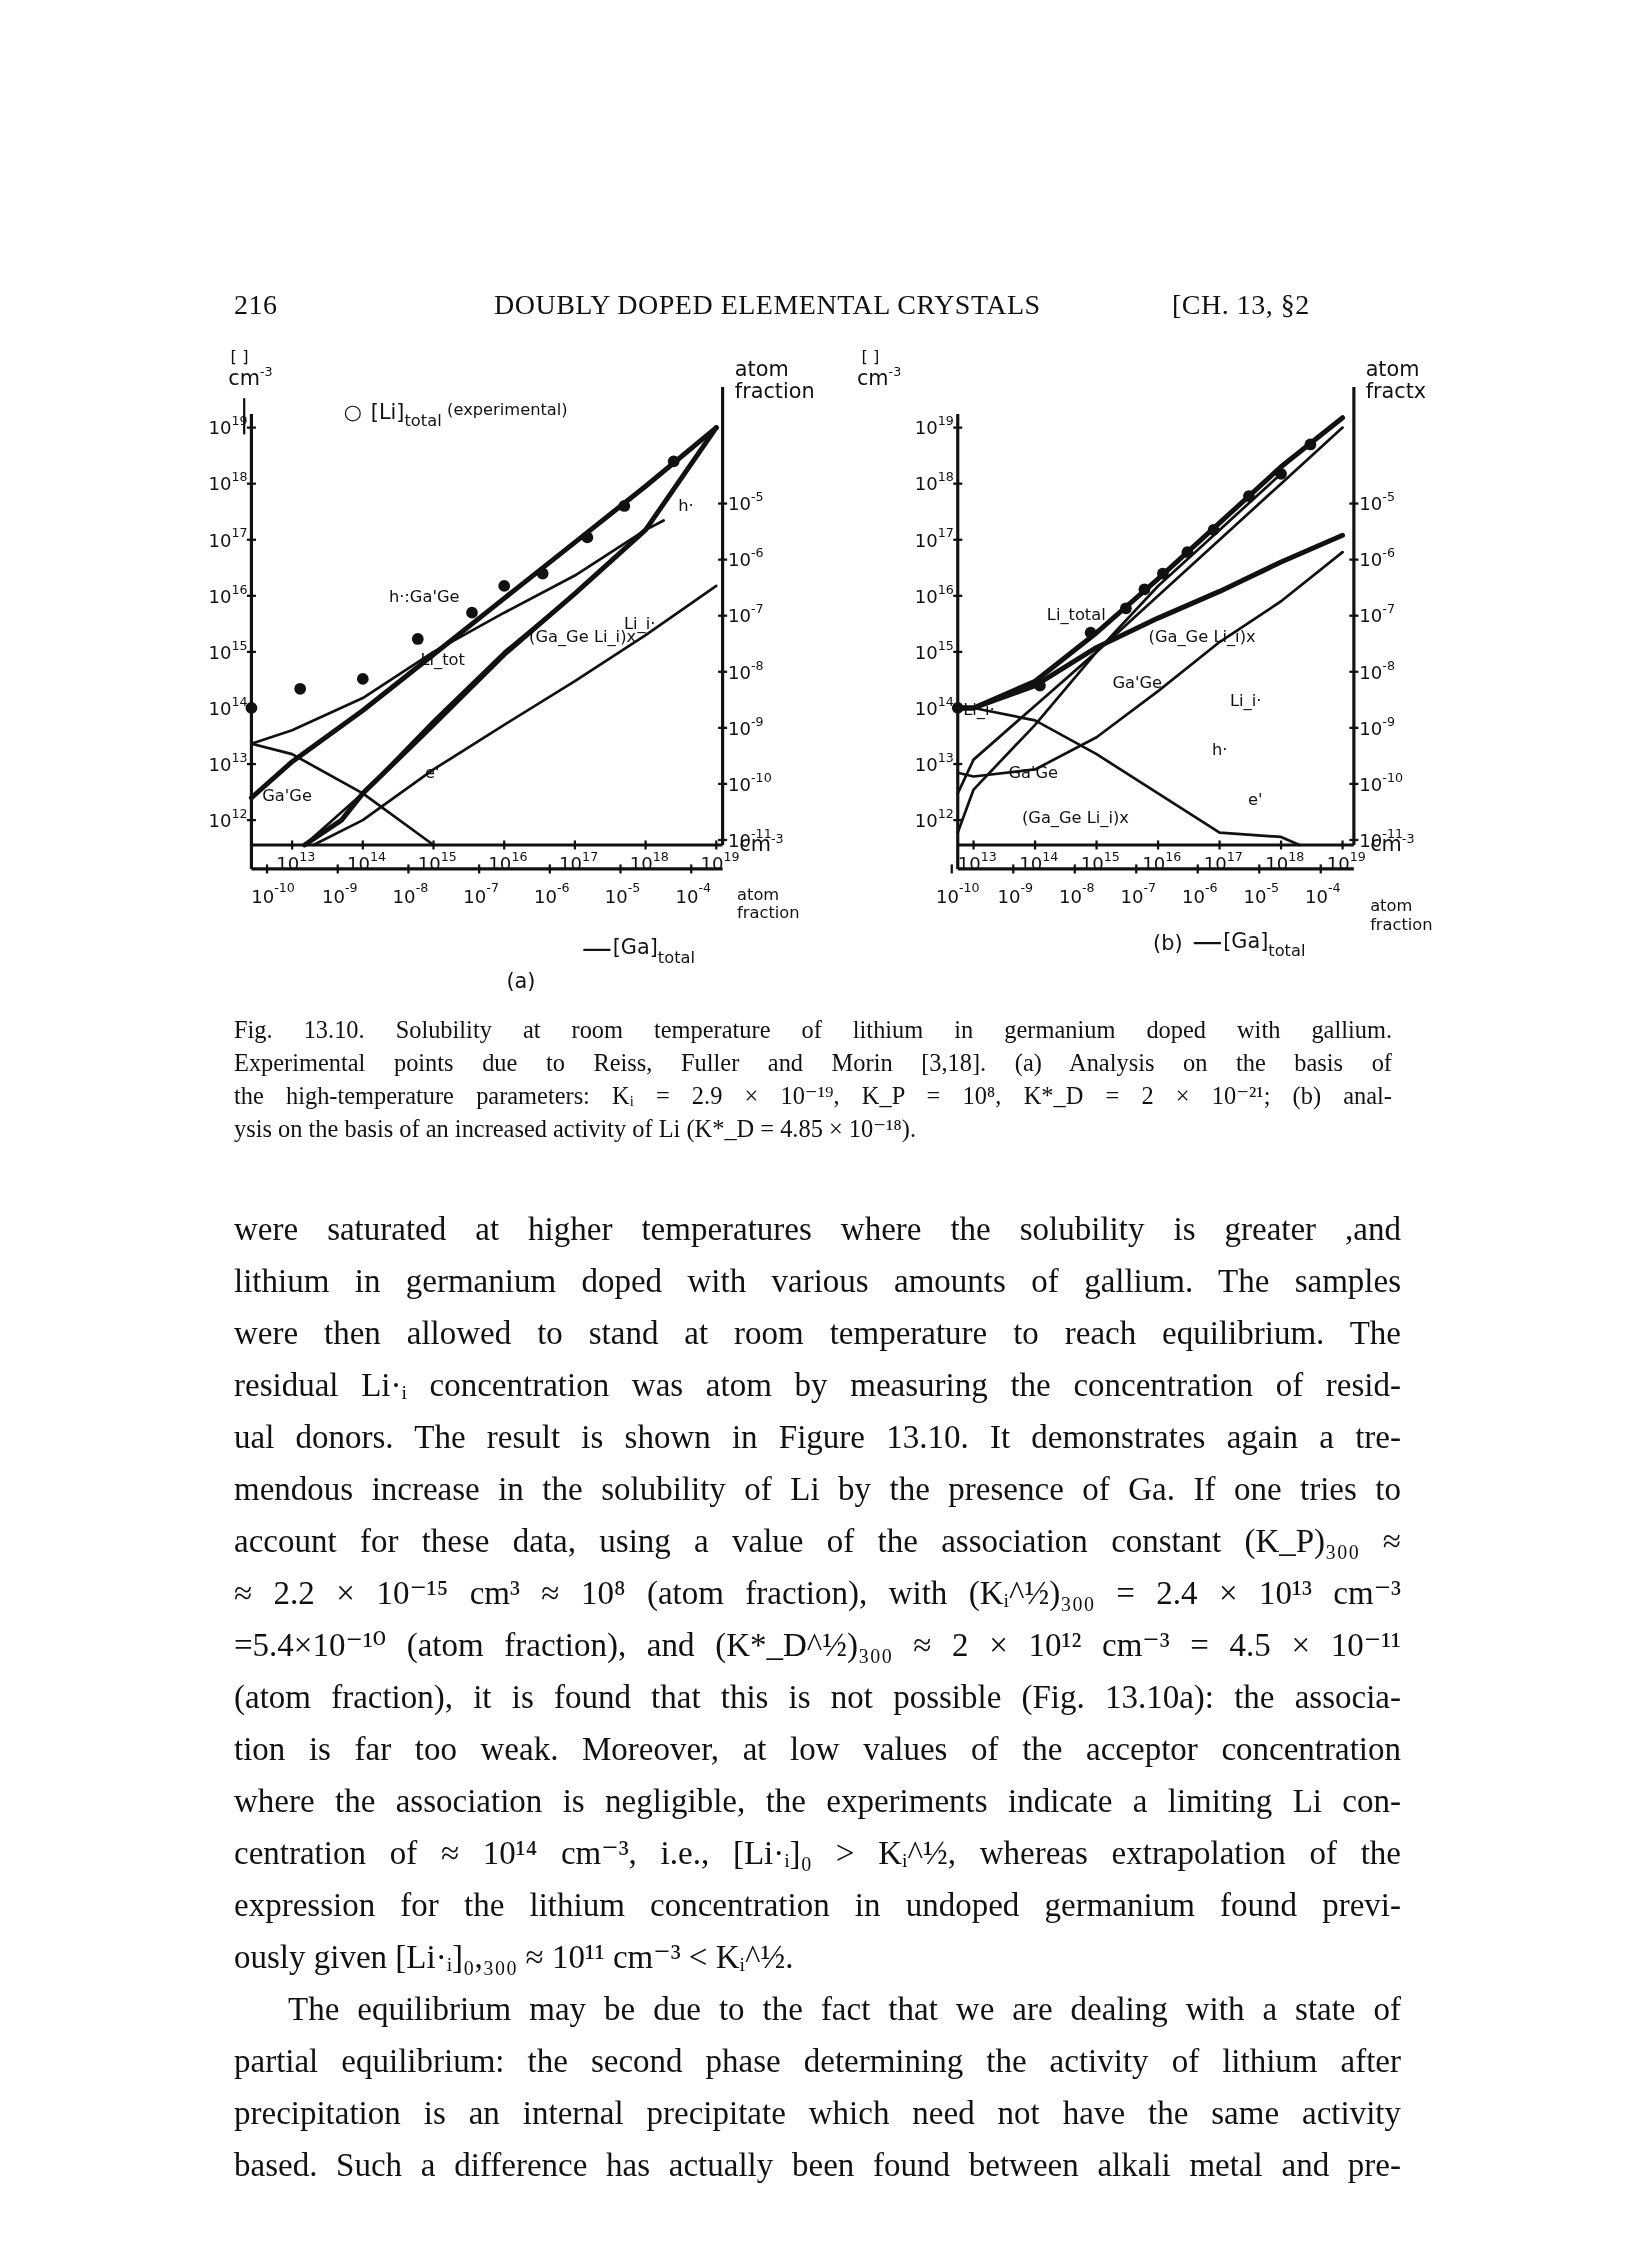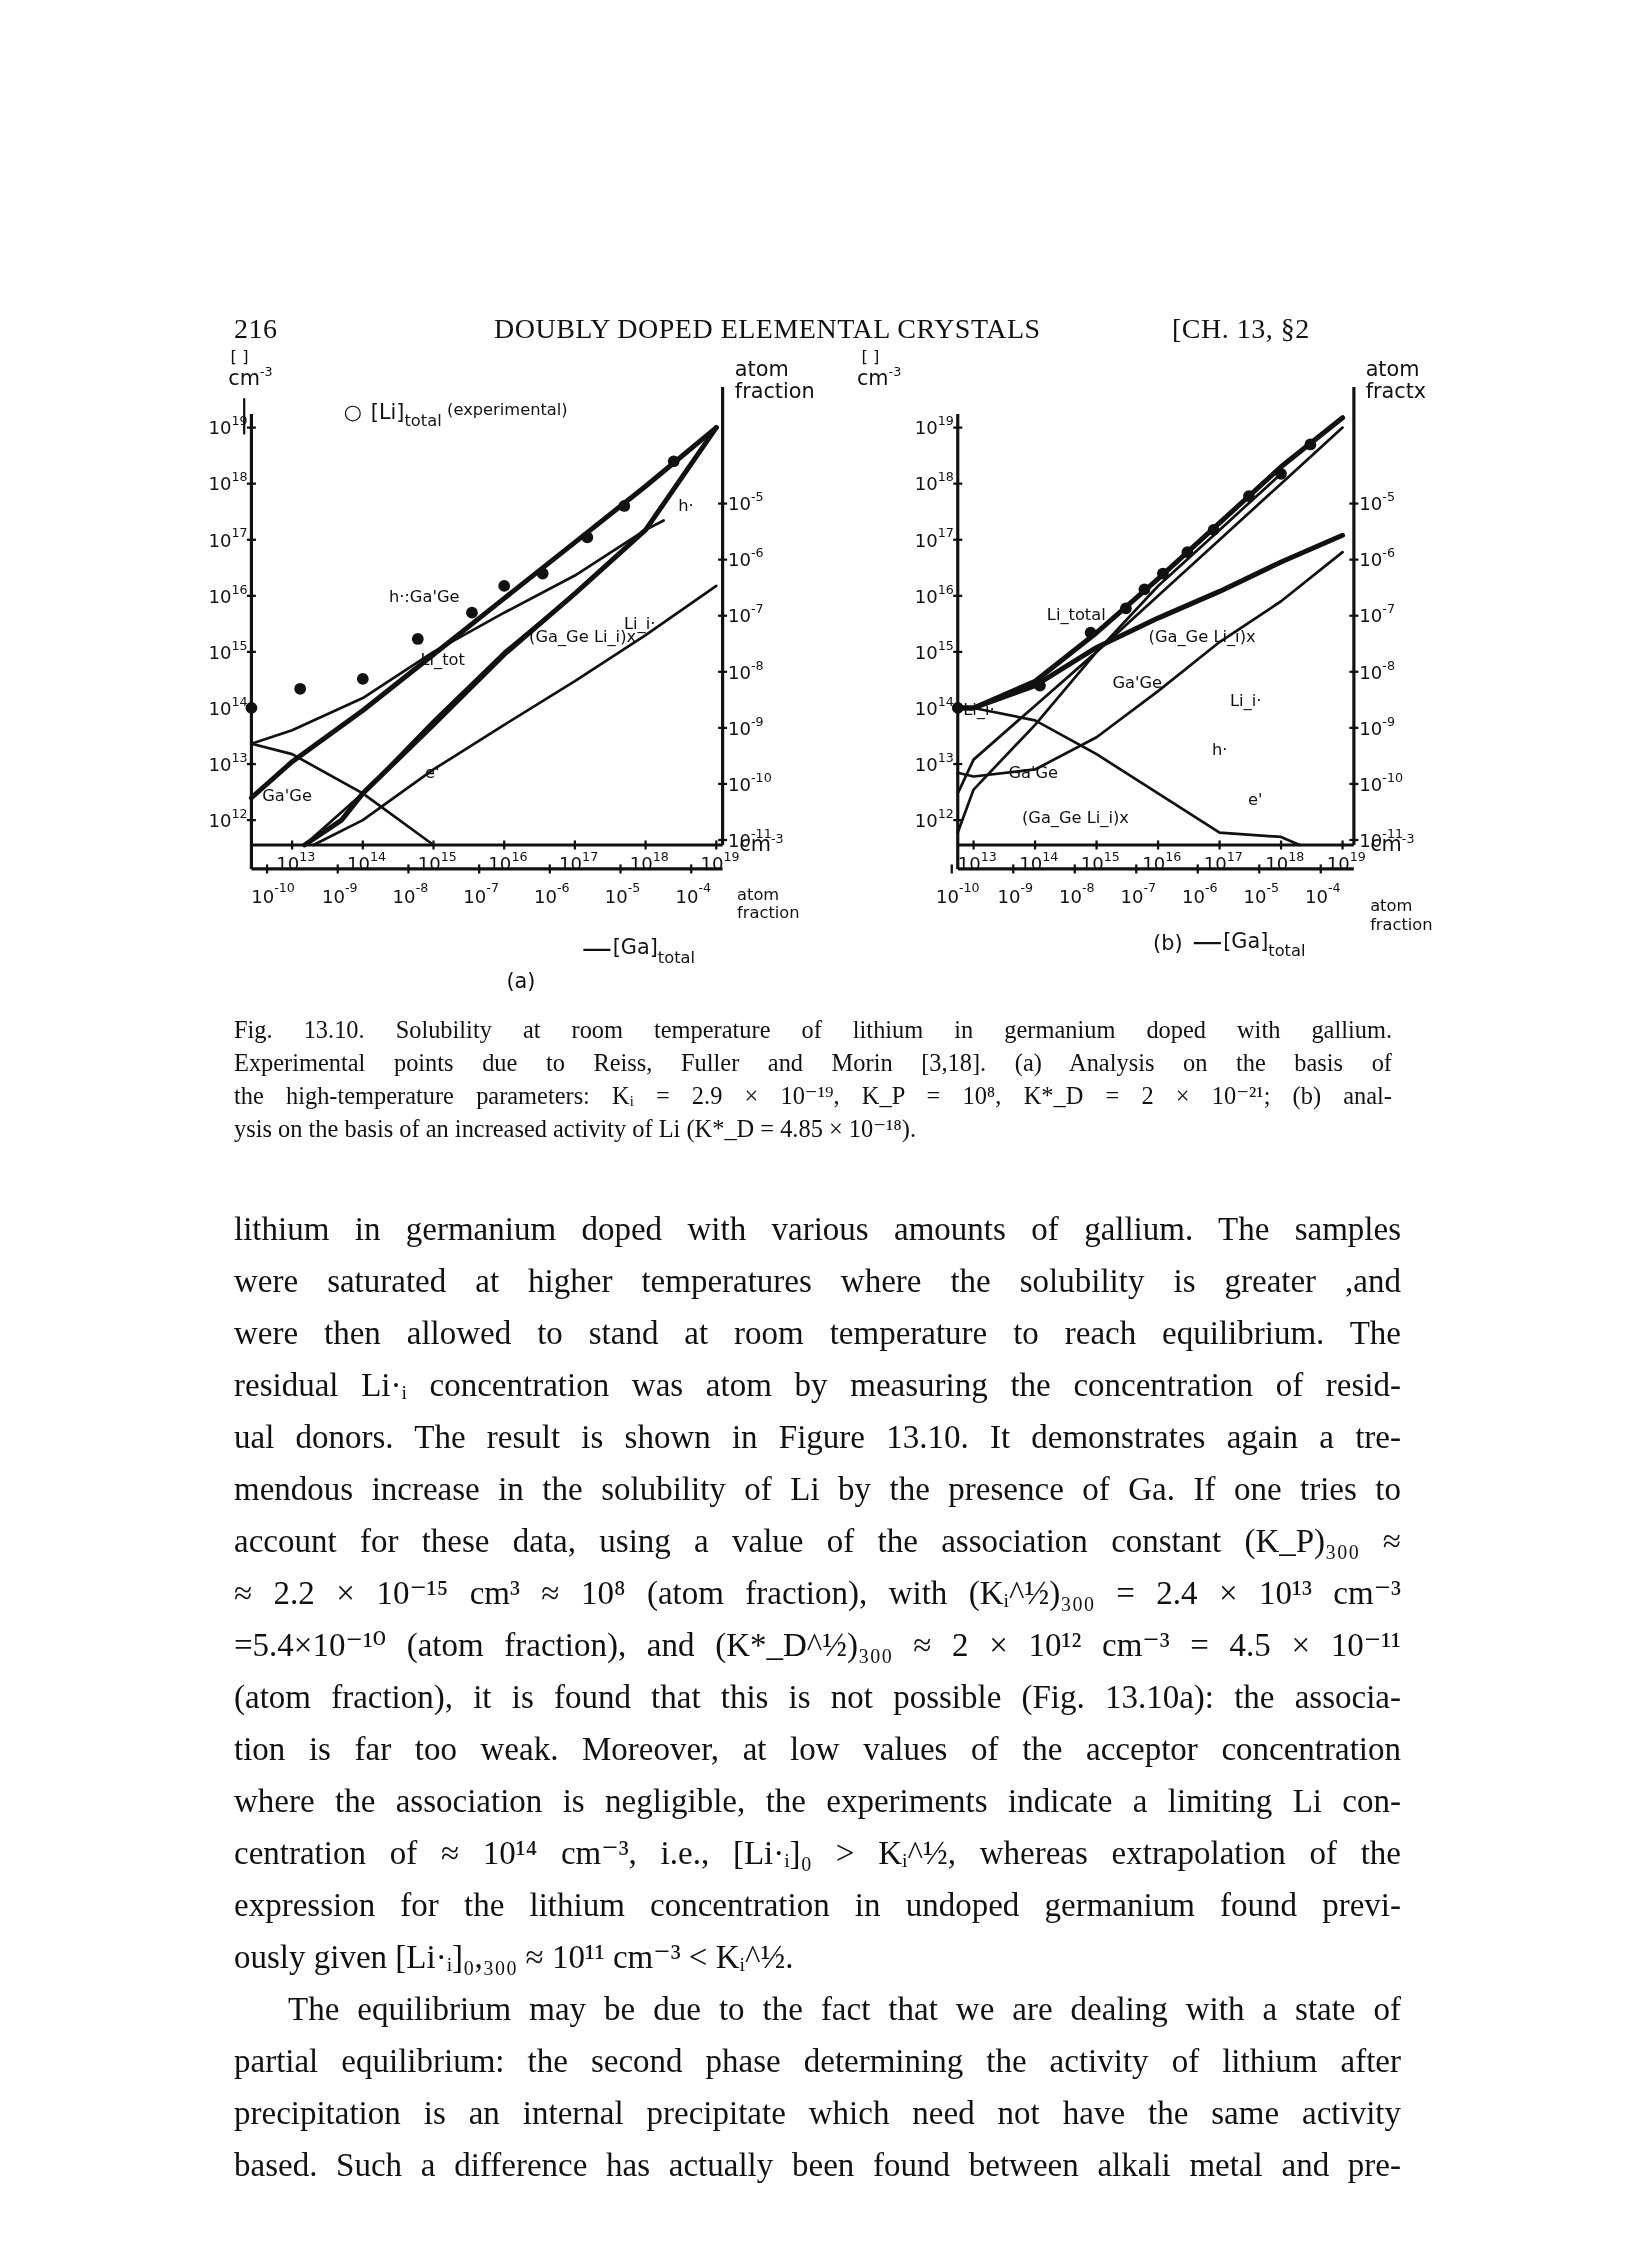--- a/index.html
+++ b/index.html
@@ -1,17 +1,17 @@
 <!DOCTYPE html>
 <html style="font-size:7.2px"><head>
 <meta charset="utf-8">
 <style>
   html, body { margin:0; padding:0; background:#ffffff; }
   body { width:1627px; height:2429px; position:relative; overflow:hidden; color:#111; }
-  #header { position:absolute; left:0; top:0; width:1627px; height:344px;margin-top:24px; }
+  #header { position:absolute; left:0; top:0; width:1627px; height:344px; }
   .hdr { position:absolute; top:289px; font-size:28px; font-family:"Liberation Serif","DejaVu Serif",serif; letter-spacing:0.5px; }
   #page-number { left:234px; }
   #running-title { left:494px; }
   #chapter-ref { left:1172px; }
   #figure { position:absolute; left:0; top:0; width:1627px; height:1018px; }
   #figure svg { position:absolute; left:0; top:0; }
   .axis { stroke:#111; stroke-width:7; fill:none; }
   .curve { stroke:#111; stroke-width:6; fill:none; stroke-linecap:round; stroke-linejoin:round; }
   .curve.bold { stroke-width:11; }
   .tick { stroke:#111; stroke-width:5; }
@@ -246,22 +246,22 @@
 
 <div id="caption">
   <span class="line">Fig. 13.10. Solubility at room temperature of lithium in germanium doped with gallium.</span>
   <span class="line">Experimental points due to Reiss, Fuller and Morin [3,18]. (a) Analysis on the basis of</span>
   <span class="line">the high-temperature parameters: Kᵢ = 2.9 × 10⁻¹⁹, K_P = 10⁸, K*_D = 2 × 10⁻²¹; (b) anal-</span>
   <span class="line last">ysis on the basis of an increased activity of Li (K*_D = 4.85 × 10⁻¹⁸).</span>
 </div>
 
 <div id="body-text">
   <div>
+    <span class="line">were saturated at higher temperatures where the solubility is greater ,and</span>
     <span class="line">lithium in germanium doped with various amounts of gallium. The samples</span>
-    <span class="line">were saturated at higher temperatures where the solubility is greater ,and</span>
     <span class="line">were then allowed to stand at room temperature to reach equilibrium. The</span>
     <span class="line">residual Li·ᵢ concentration was atom by measuring the concentration of resid-</span>
     <span class="line">ual donors. The result is shown in Figure 13.10. It demonstrates again a tre-</span>
     <span class="line">mendous increase in the solubility of Li by the presence of Ga. If one tries to</span>
     <span class="line">account for these data, using a value of the association constant (K_P)₃₀₀ ≈</span>
     <span class="line">≈ 2.2 × 10⁻¹⁵ cm³ ≈ 10⁸ (atom fraction), with (Kᵢ^½)₃₀₀ = 2.4 × 10¹³ cm⁻³</span>
     <span class="line">=5.4×10⁻¹⁰ (atom fraction), and (K*_D^½)₃₀₀ ≈ 2 × 10¹² cm⁻³ = 4.5 × 10⁻¹¹</span>
     <span class="line">(atom fraction), it is found that this is not possible (Fig. 13.10a): the associa-</span>
     <span class="line">tion is far too weak. Moreover, at low values of the acceptor concentration</span>
     <span class="line">where the association is negligible, the experiments indicate a limiting Li con-</span>

